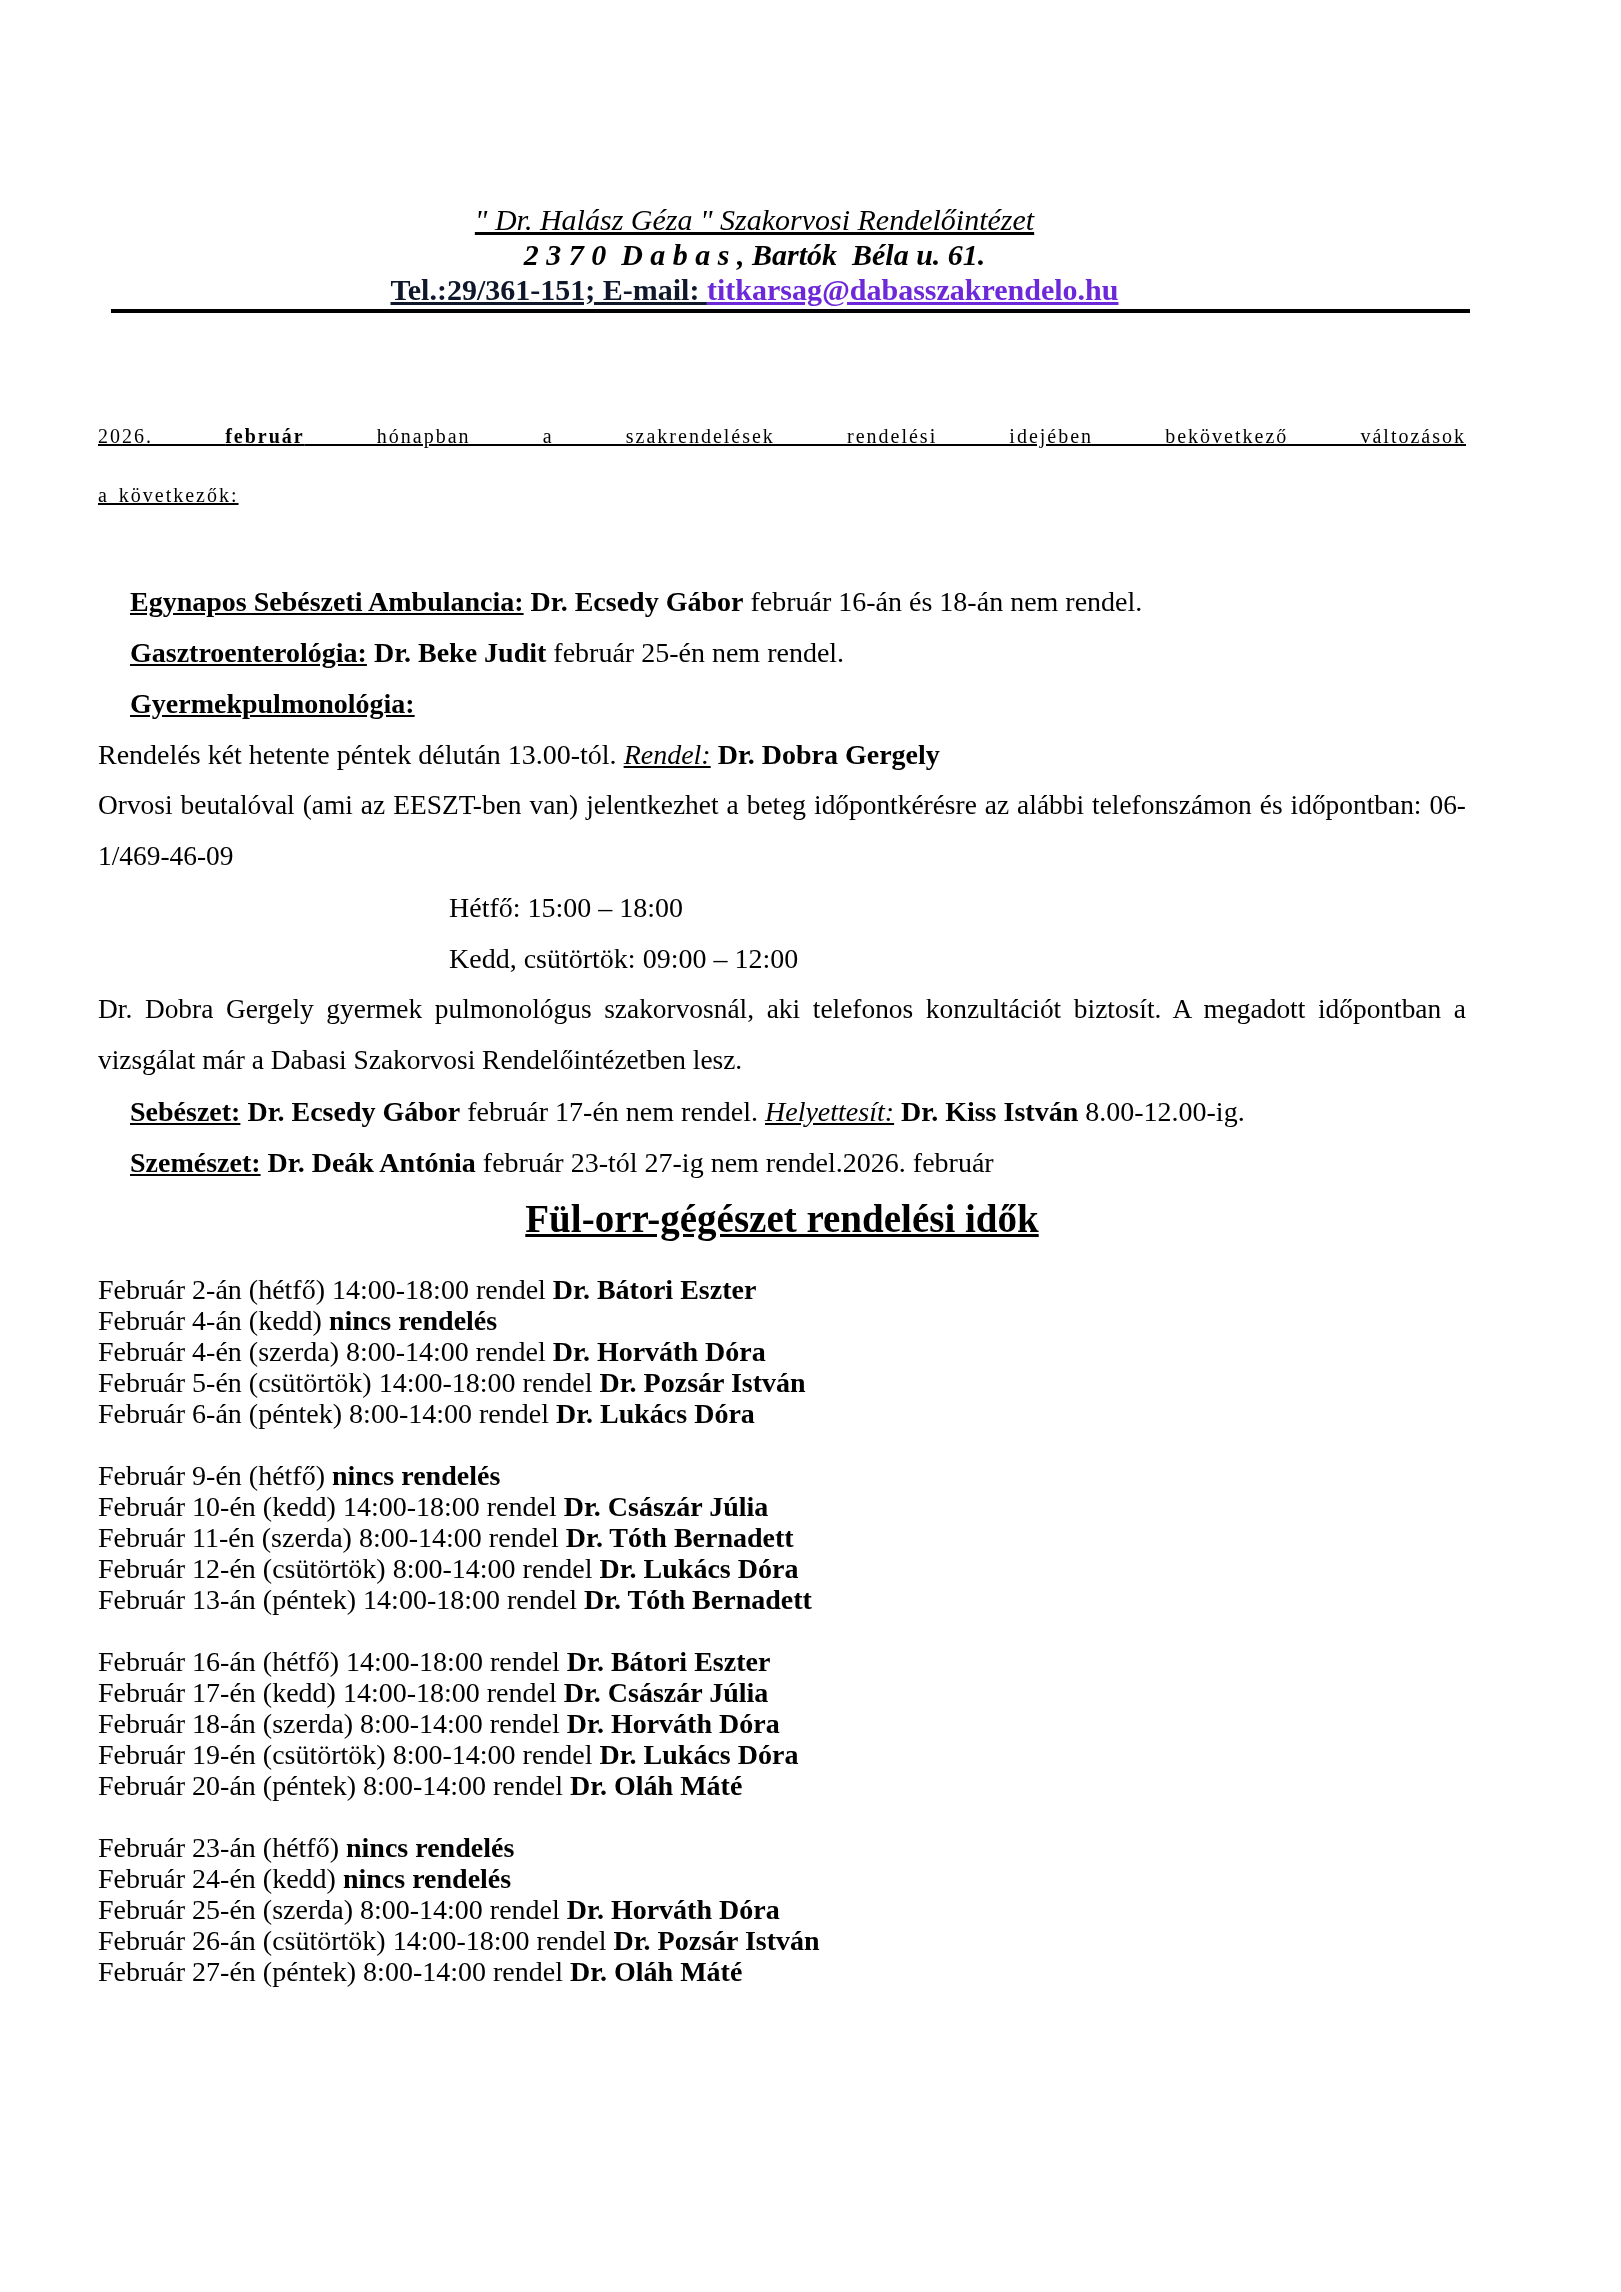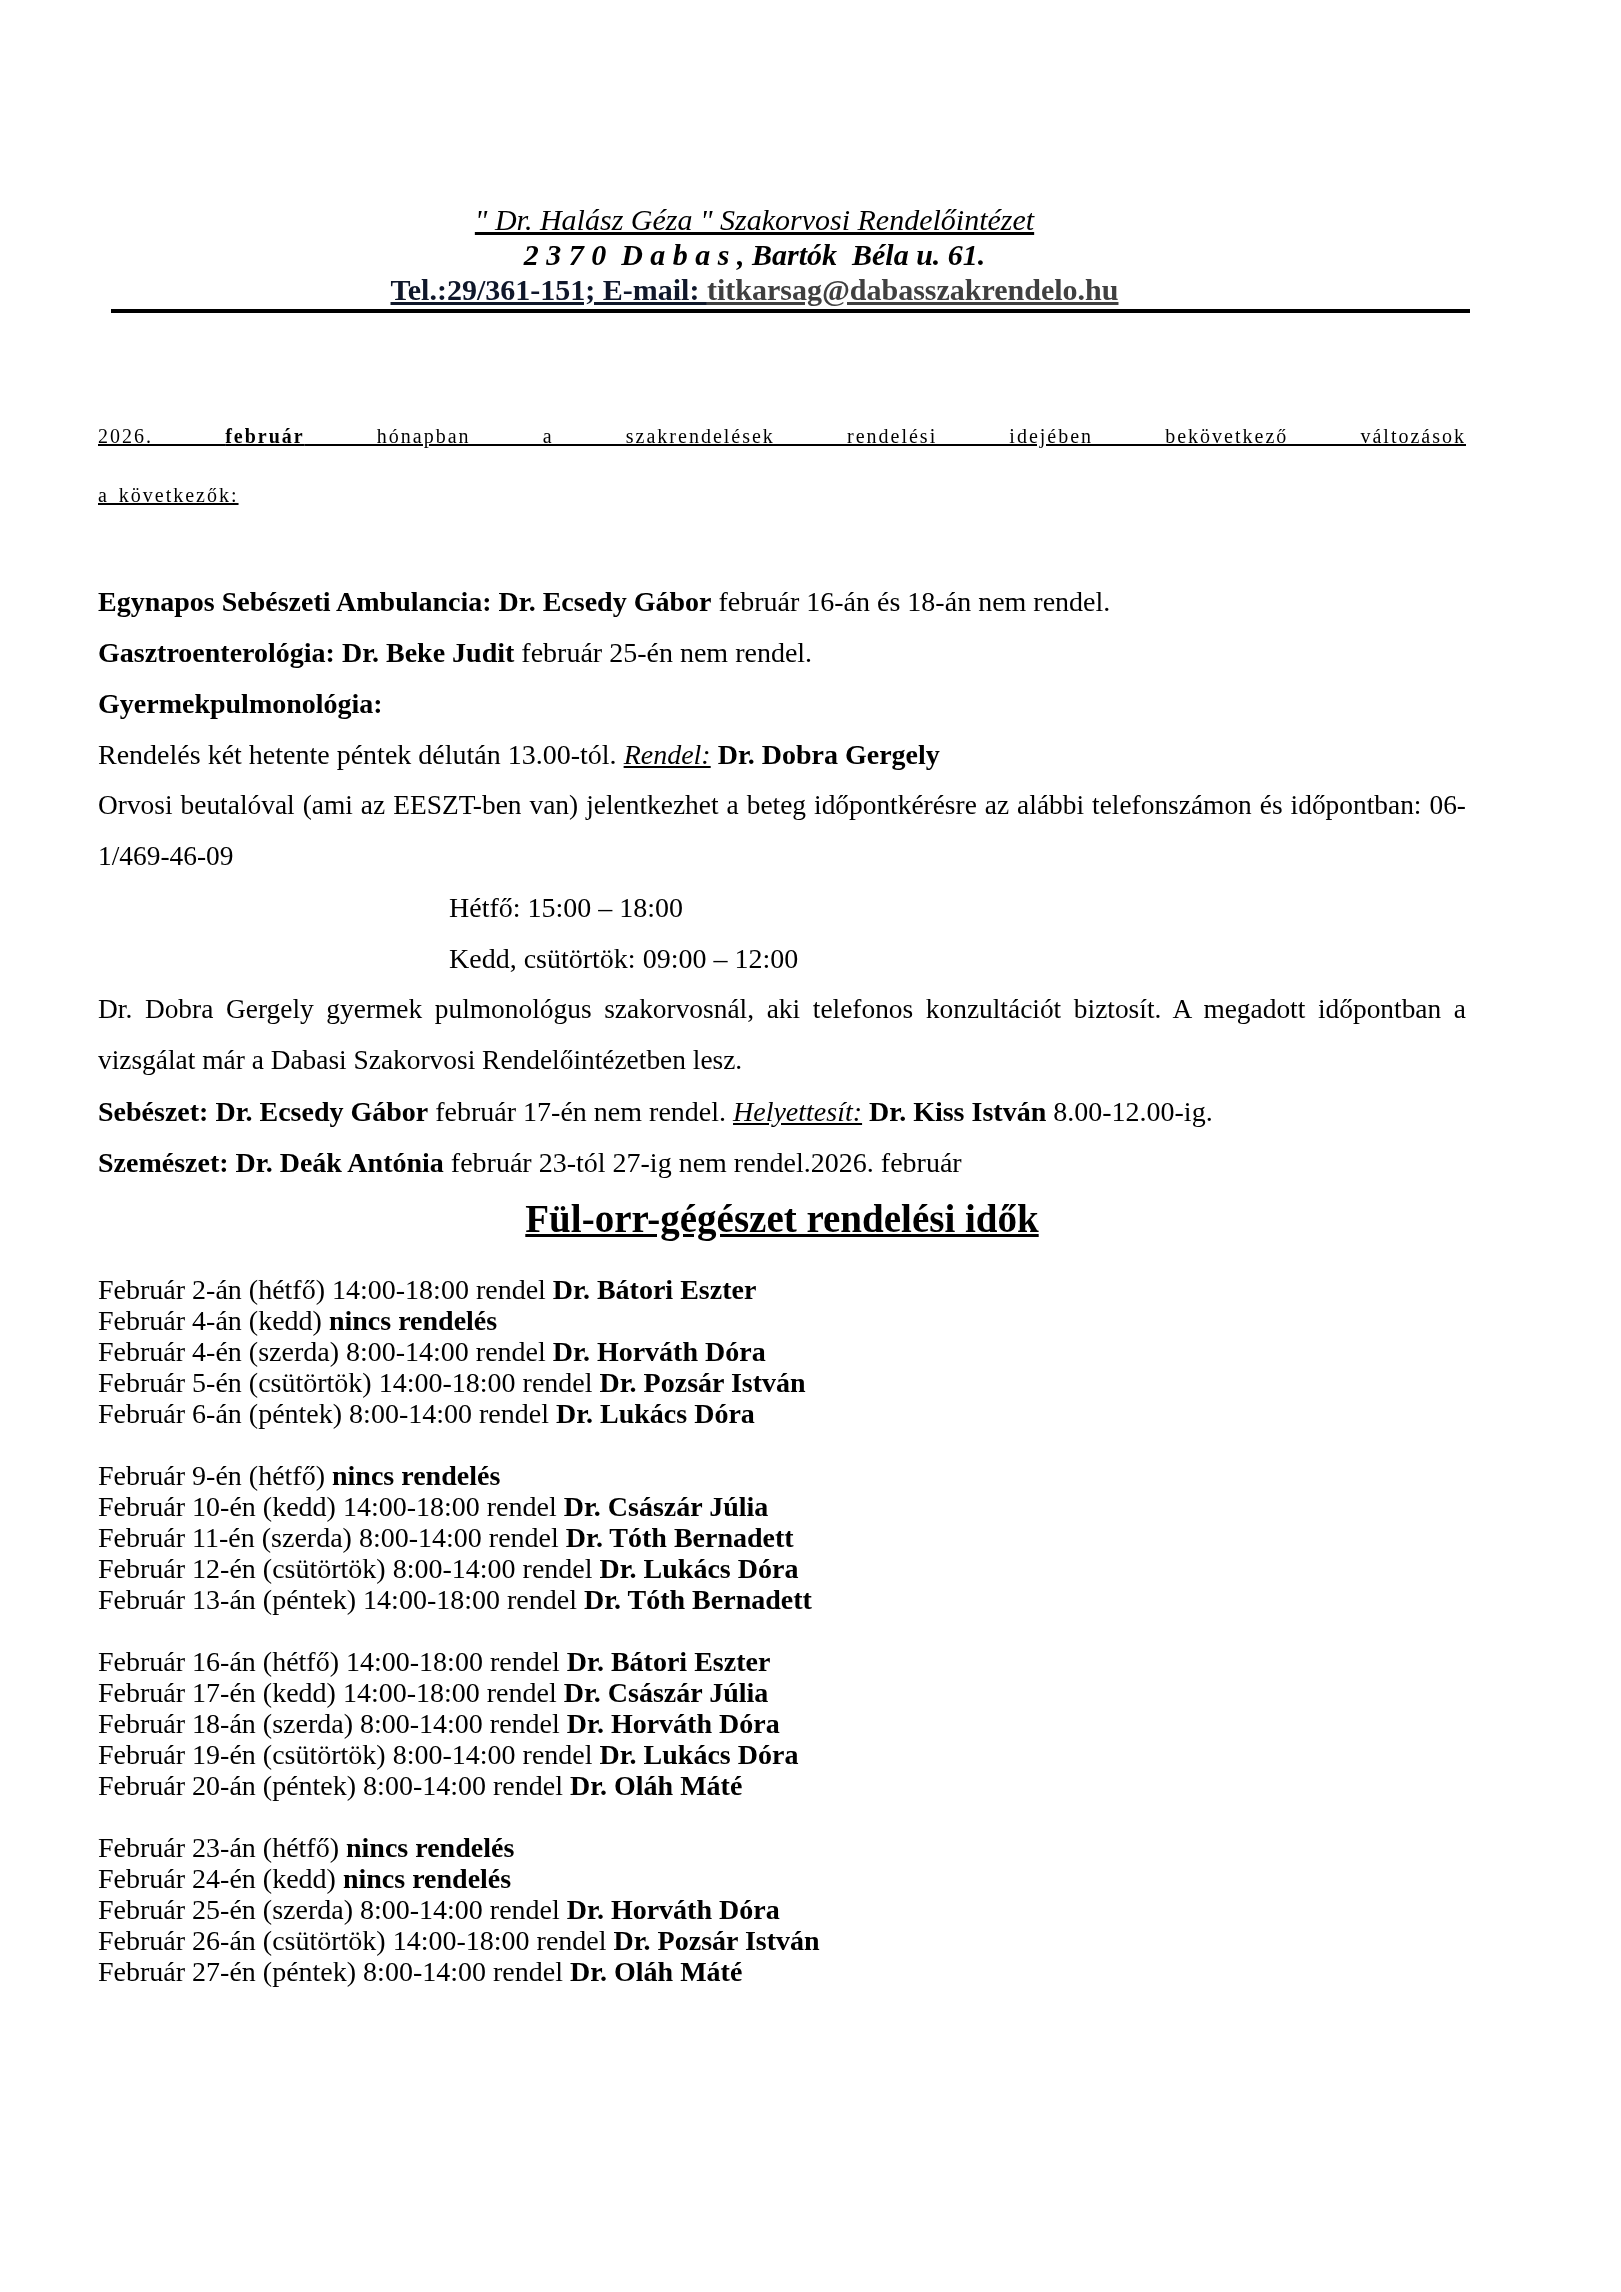--- a/index.html
+++ b/index.html
@@ -7,34 +7,34 @@
   body{width:1621px;height:2293px;position:relative;font-family:"Liberation Serif","DejaVu Serif",serif;color:#000;}
   .page{width:1621px;height:2293px;background:#fff;overflow:hidden;}
   .body-col{margin:0 155px 0 98px;} 
 
   
   .letterhead{padding-top:202px;padding-right:55px;text-align:center;font-size:30px;line-height:35px;}
   .h1{font-style:italic;text-decoration:underline;}
   .h2{font-style:italic;font-weight:bold;white-space:pre;}
   .h3{font-weight:bold;white-space:pre;}
   .tel{color:#0f172a;text-decoration:underline;}
-  .email{color:#404040;text-decoration:underline;cursor:pointer;}
+  .email{color:#6d28d9;text-decoration:underline;cursor:pointer;}
   .rule{height:3.9px;background:#000;margin-left:12.7px;width:1359px;margin-top:2px;}
 
   
   .intro{margin-top:94px;font-size:20px;line-height:59px;letter-spacing:2px;word-spacing:2.9px;}
   .intro .l1{text-align:justify;text-align-last:justify;text-decoration:underline;}
   .intro .l2{text-decoration:underline;}
 
   
   .changes{margin-top:51px;font-size:28px;}
   .changes .line{line-height:51px;}
   .changes .para{font-size:27.4px;}
   .b{font-weight:bold;}
-  .bu{font-weight:bold;}
+  .bu{font-weight:bold;text-decoration:underline;margin-left:32px;}
   .iu{font-style:italic;text-decoration:underline;}
   .just{text-align:justify;text-align-last:justify;}
   .indent{padding-left:351px;}
 
   
   .ent-title{margin-top:7.8px;font-size:39px;font-weight:bold;text-decoration:underline;text-align:center;line-height:45px;}
   .schedule{margin-top:33px;font-size:28px;}
   .srow{line-height:31px;}
   .week + .week{margin-top:31px;}
 </style>

